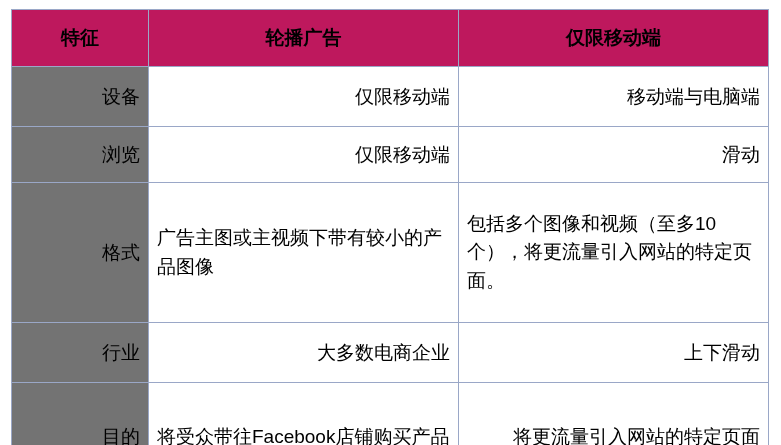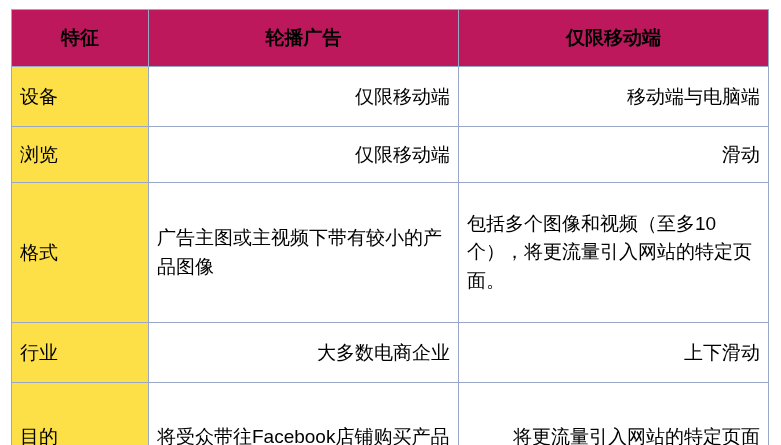--- a/index.html
+++ b/index.html
@@ -38,22 +38,22 @@
     vertical-align: middle;
   }
   thead th {
     background: #be185d;
     font-weight: bold;
     text-align: center;
     height: 44px;
     font-size: 20px;
   }
   tbody td.rowhead {
-    background: #fde047;
-    text-align: left;
+    background: #737373;
+    text-align: right;
     font-weight: normal;
   }
   tbody td.center {
     text-align: right;
   }
   tbody td.left {
     text-align: left;
   }
   tr.r-device td { height: 47px; }
   tr.r-browse td { height: 43px; }

